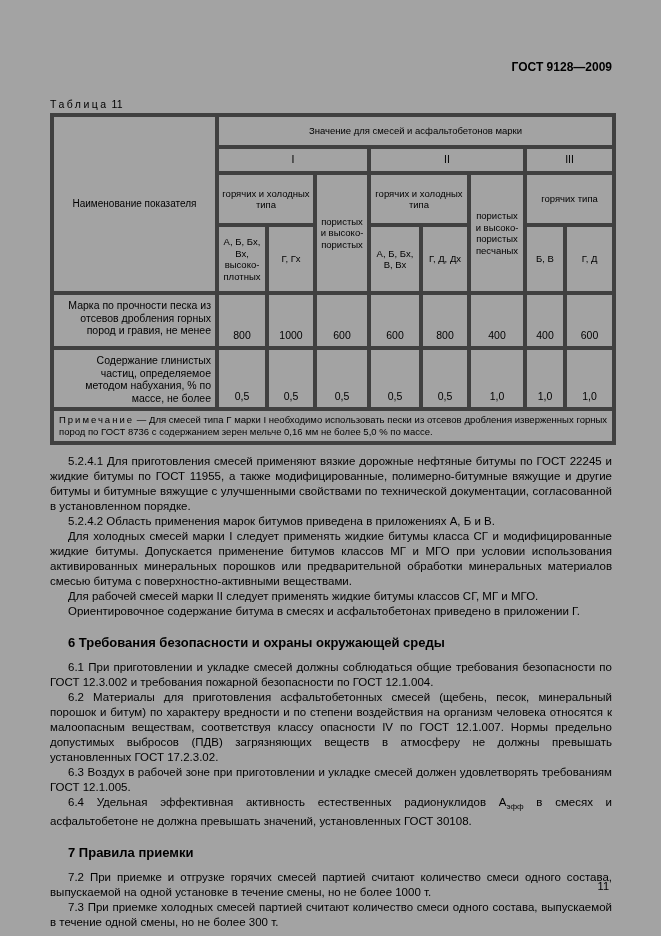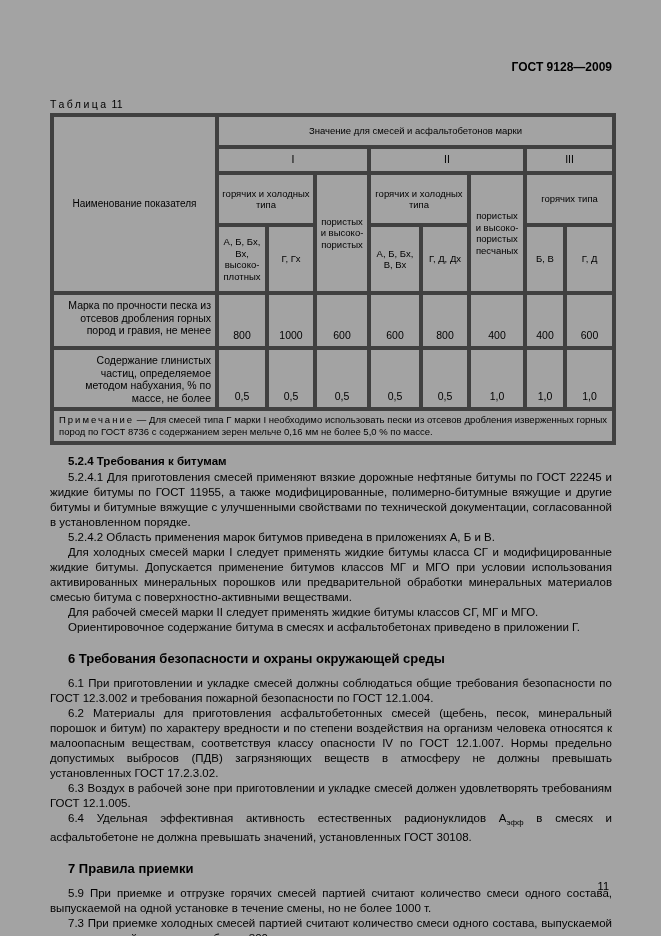--- a/index.html
+++ b/index.html
@@ -160,33 +160,32 @@
       </tr>
       <tr>
         <td colspan="9" class="note-cell">
           <span class="spaced">Примечание</span><span> — Для смесей типа Г марки I необходимо использовать пески из отсевов дробления изверженных горных пород по ГОСТ 8736 с содержанием зерен мельче 0,16 мм не более 5,0 % по массе.</span>
         </td>
       </tr>
     </tbody>
   </table>
 
   <div class="body-text">
-    <p class="subheading">5.2.4 Требования к битумам</p>
     <p>5.2.4.1 Для приготовления смесей применяют вязкие дорожные нефтяные битумы по ГОСТ 22245 и жидкие битумы по ГОСТ 11955, а также модифицированные, полимерно-битумные вяжущие и другие битумы и битумные вяжущие с улучшенными свойствами по технической документации, согласованной в установленном порядке.</p>
     <p>5.2.4.2 Область применения марок битумов приведена в приложениях А, Б и В.</p>
     <p>Для холодных смесей марки I следует применять жидкие битумы класса СГ и модифицированные жидкие битумы. Допускается применение битумов классов МГ и МГО при условии использования активированных минеральных порошков или предварительной обработки минеральных материалов смесью битума с поверхностно-активными веществами.</p>
     <p>Для рабочей смесей марки II следует применять жидкие битумы классов СГ, МГ и МГО.</p>
     <p>Ориентировочное содержание битума в смесях и асфальтобетонах приведено в приложении Г.</p>
 
     <h2 class="sec">6 Требования безопасности и охраны окружающей среды</h2>
     <p>6.1 При приготовлении и укладке смесей должны соблюдаться общие требования безопасности по ГОСТ 12.3.002 и требования пожарной безопасности по ГОСТ 12.1.004.</p>
     <p>6.2 Материалы для приготовления асфальтобетонных смесей (щебень, песок, минеральный порошок и битум) по характеру вредности и по степени воздействия на организм человека относятся к малоопасным веществам, соответствуя классу опасности IV по ГОСТ 12.1.007. Нормы предельно допустимых выбросов (ПДВ) загрязняющих веществ в атмосферу не должны превышать установленных ГОСТ 17.2.3.02.</p>
     <p>6.3 Воздух в рабочей зоне при приготовлении и укладке смесей должен удовлетворять требованиям ГОСТ 12.1.005.</p>
     <p><span>6.4 Удельная эффективная активность естественных радионуклидов А</span><sub>эфф</sub><span> в смесях и асфальтобетоне не должна превышать значений, установленных ГОСТ 30108.</span></p>
 
     <h2 class="sec">7 Правила приемки</h2>
-    <p>5.9 При приемке и отгрузке горячих смесей партией считают количество смеси одного состава, выпускаемой на одной установке в течение смены, но не более 1000 т.</p>
+    <p>7.2 При приемке и отгрузке горячих смесей партией считают количество смеси одного состава, выпускаемой на одной установке в течение смены, но не более 1000 т.</p>
     <p>7.3 При приемке холодных смесей партией считают количество смеси одного состава, выпускаемой в течение одной смены, но не более 300 т.</p>
   </div>
 
   <div class="page-number">11</div>
 
 </div>
 
 </body></html>

